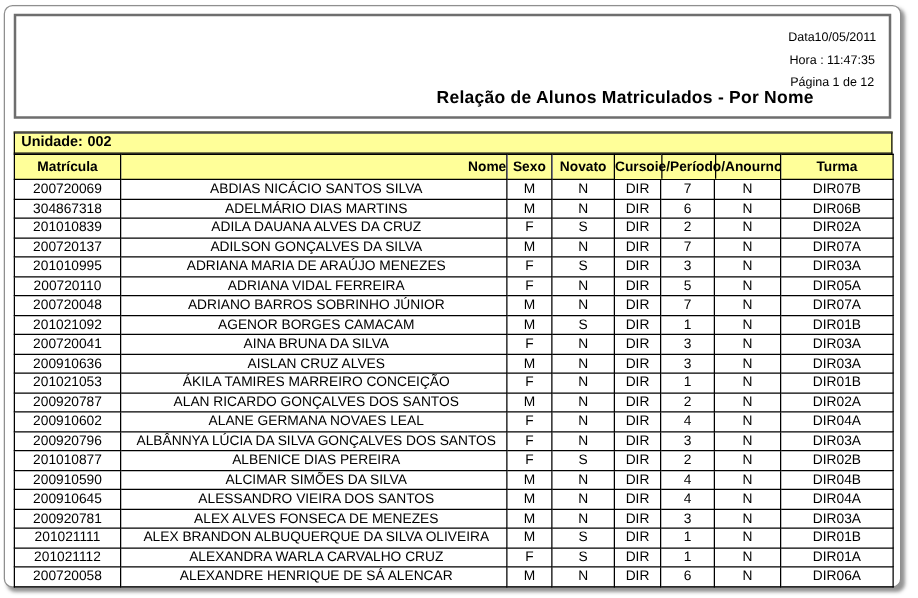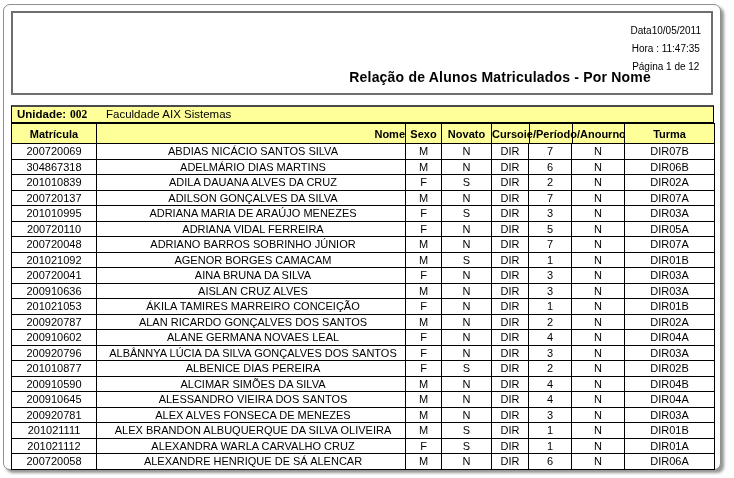--- a/index.html
+++ b/index.html
@@ -55,21 +55,21 @@
     width: 703px; height: 18px;
     background: #FFFF99;
     border: 1px solid #000;
     border-top: 2px solid #4a4a4a;
     box-sizing: border-box;
     font-size: 11.5px;
     line-height: 15px;
     white-space: nowrap;
   }
   .unit-label { font-weight: bold; position:absolute; left: 5px; }
-  .unit-code  { font-weight: bold; position:absolute; left: 58px; font-family: Liberation Serif, serif; }
+  .unit-code  { font-weight: bold; position:absolute; left: 58px; }
   .unit-name  { position:absolute; left: 94px; }
   
   table.students {
     position: absolute;
     left: 7px; top: 118px;
     width: 703px;
     border-collapse: collapse;
     table-layout: fixed;
     font-size: 11px;
   }
@@ -113,21 +113,20 @@
     <div class="meta">
       <div><span>Data</span><span>10/05/2011</span></div>
       <div><span>Hora :</span> <span>11:47:35</span></div>
       <div>Página 1 de 12</div>
     </div>
   </div>
 
   <div class="unit-banner">
     <span class="unit-label">Unidade:</span>
     <span class="unit-code">002</span>
-    <span class="unit-name">Faculdade AIX Sistemas</span>
   </div>
 
   <table class="students">
     <colgroup>
       <col style="width:85px">
         <col style="width:309px">
         <col style="width:36px">
         <col style="width:50px">
       <col style="width:37px">
         <col style="width:43px">

